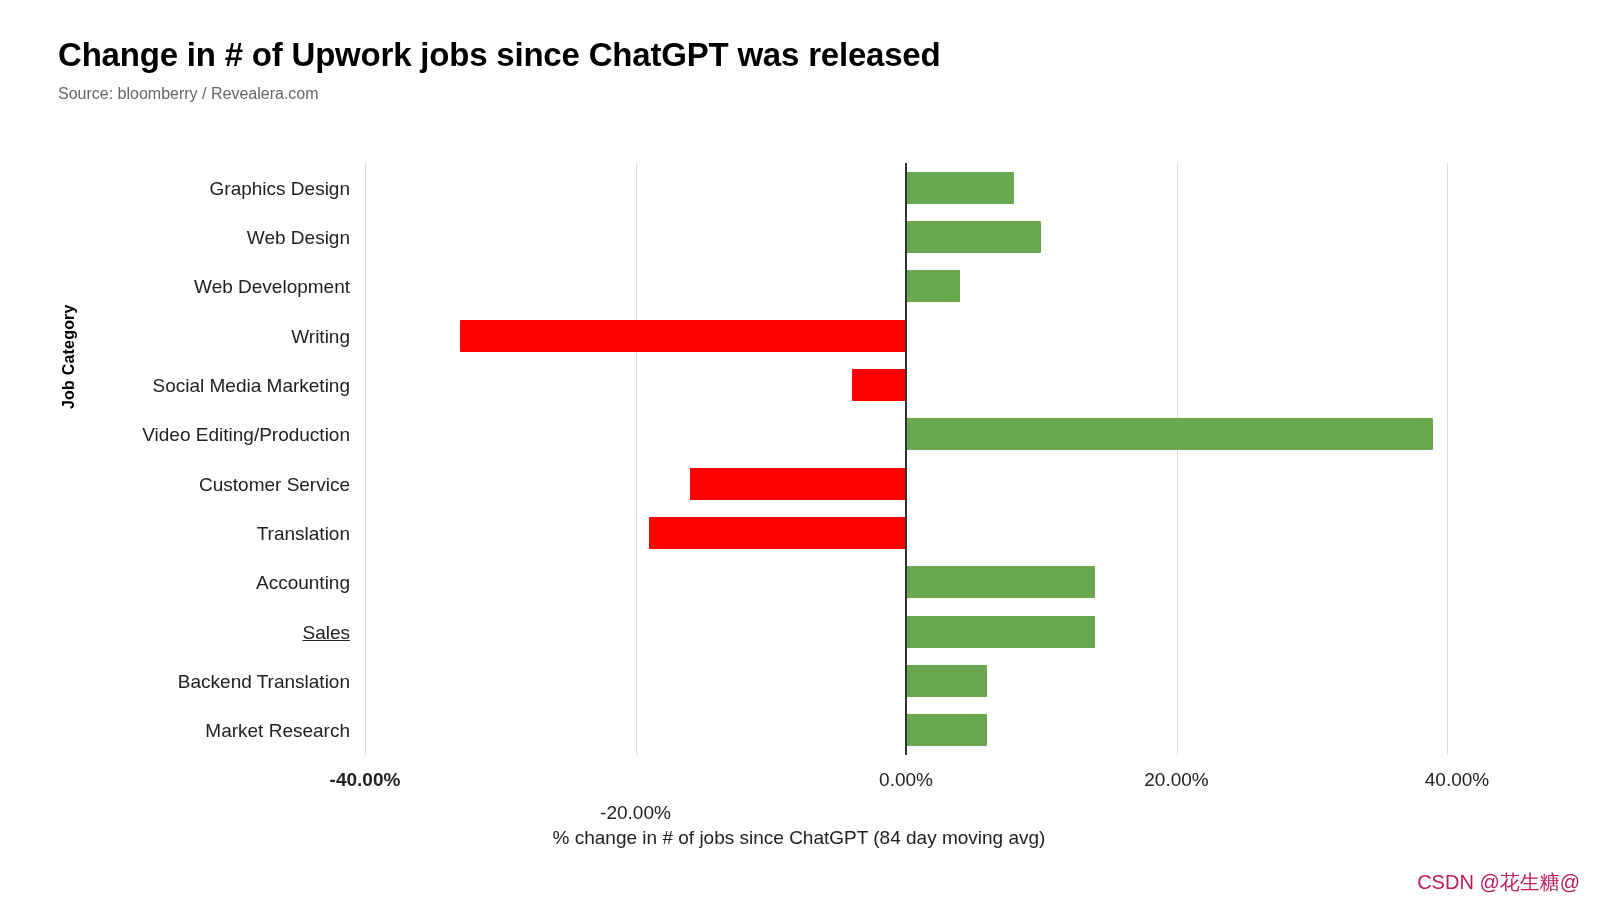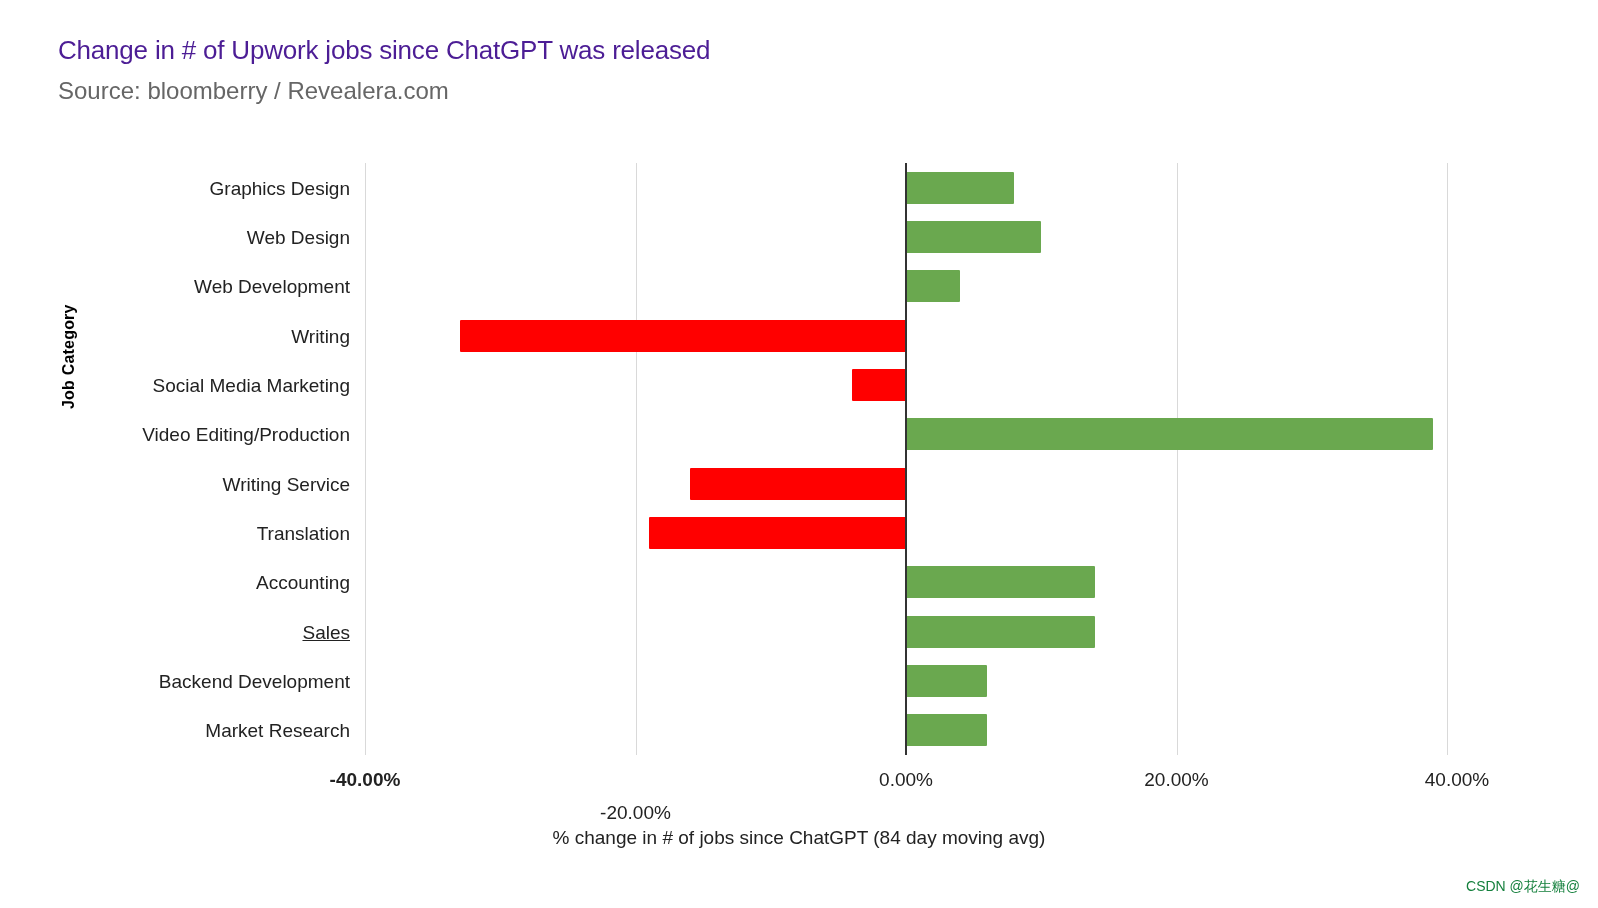--- a/index.html
+++ b/index.html
@@ -23,30 +23,30 @@
   }
 
   
   .header {
     position: absolute;
     left: 58px;
     top: 36px;
     width: 1400px;
   }
   .chart-title {
-    font-size: 26px;
-    font-weight: normal;
-    color: #4c1d95;
+    font-size: 33px;
+    font-weight: bold;
+    color: #000000;
     letter-spacing: -0.2px;
     line-height: 1.15;
     white-space: nowrap;
   }
   .chart-subtitle {
     margin-top: 11px;
-    font-size: 24px;
+    font-size: 16px;
     font-weight: normal;
     color: #666666;
     line-height: 1.15;
     white-space: nowrap;
   }
 
   
   .plot-wrap {
     position: absolute;
     left: 0;
@@ -149,22 +149,22 @@
     color: #222222;
     white-space: nowrap;
     line-height: 1;
   }
 
   
   .watermark {
     position: absolute;
     right: 18px;
     bottom: 12px;
-    font-size: 14px;
-    color: #15803d;
+    font-size: 20px;
+    color: #be185d;
     white-space: nowrap;
   }
 </style>
 </head>
 <body>
 
 <div class="page">
 
   <div class="header">
     <div class="chart-title">Change in # of Upwork jobs since ChatGPT was released</div>
@@ -223,25 +223,25 @@
         </div>
     </div>
 
     <div id="ycats">
         <div class="ycat" style="top: 178.667px;">Graphics Design</div>
         <div class="ycat" style="top: 228px;">Web Design</div>
         <div class="ycat" style="top: 277.333px;">Web Development</div>
         <div class="ycat" style="top: 326.667px;">Writing</div>
         <div class="ycat" style="top: 376px;">Social Media Marketing</div>
         <div class="ycat" style="top: 425.333px;">Video Editing/Production</div>
-        <div class="ycat" style="top: 474.667px;">Writing Service</div>
+        <div class="ycat" style="top: 474.667px;">Customer Service</div>
         <div class="ycat" style="top: 524px;">Translation</div>
         <div class="ycat" style="top: 573.333px;">Accounting</div>
         <div class="ycat" style="top: 622.667px; text-decoration: underline;">Sales</div>
-        <div class="ycat" style="top: 672px;">Backend Development</div>
+        <div class="ycat" style="top: 672px;">Backend Translation</div>
         <div class="ycat" style="top: 721.333px;">Market Research</div>
       </div>
     <div id="xticks">
         <div class="xtick" style="left: 365px; font-weight: bold;">-40.00%</div>
         <div class="xtick" style="left: 635.5px; margin-top: 33px;">-20.00%</div>
         <div class="xtick" style="left: 906px;">0.00%</div>
         <div class="xtick" style="left: 1176.5px;">20.00%</div>
         <div class="xtick" style="left: 1457px;">40.00%</div>
       </div>
 

